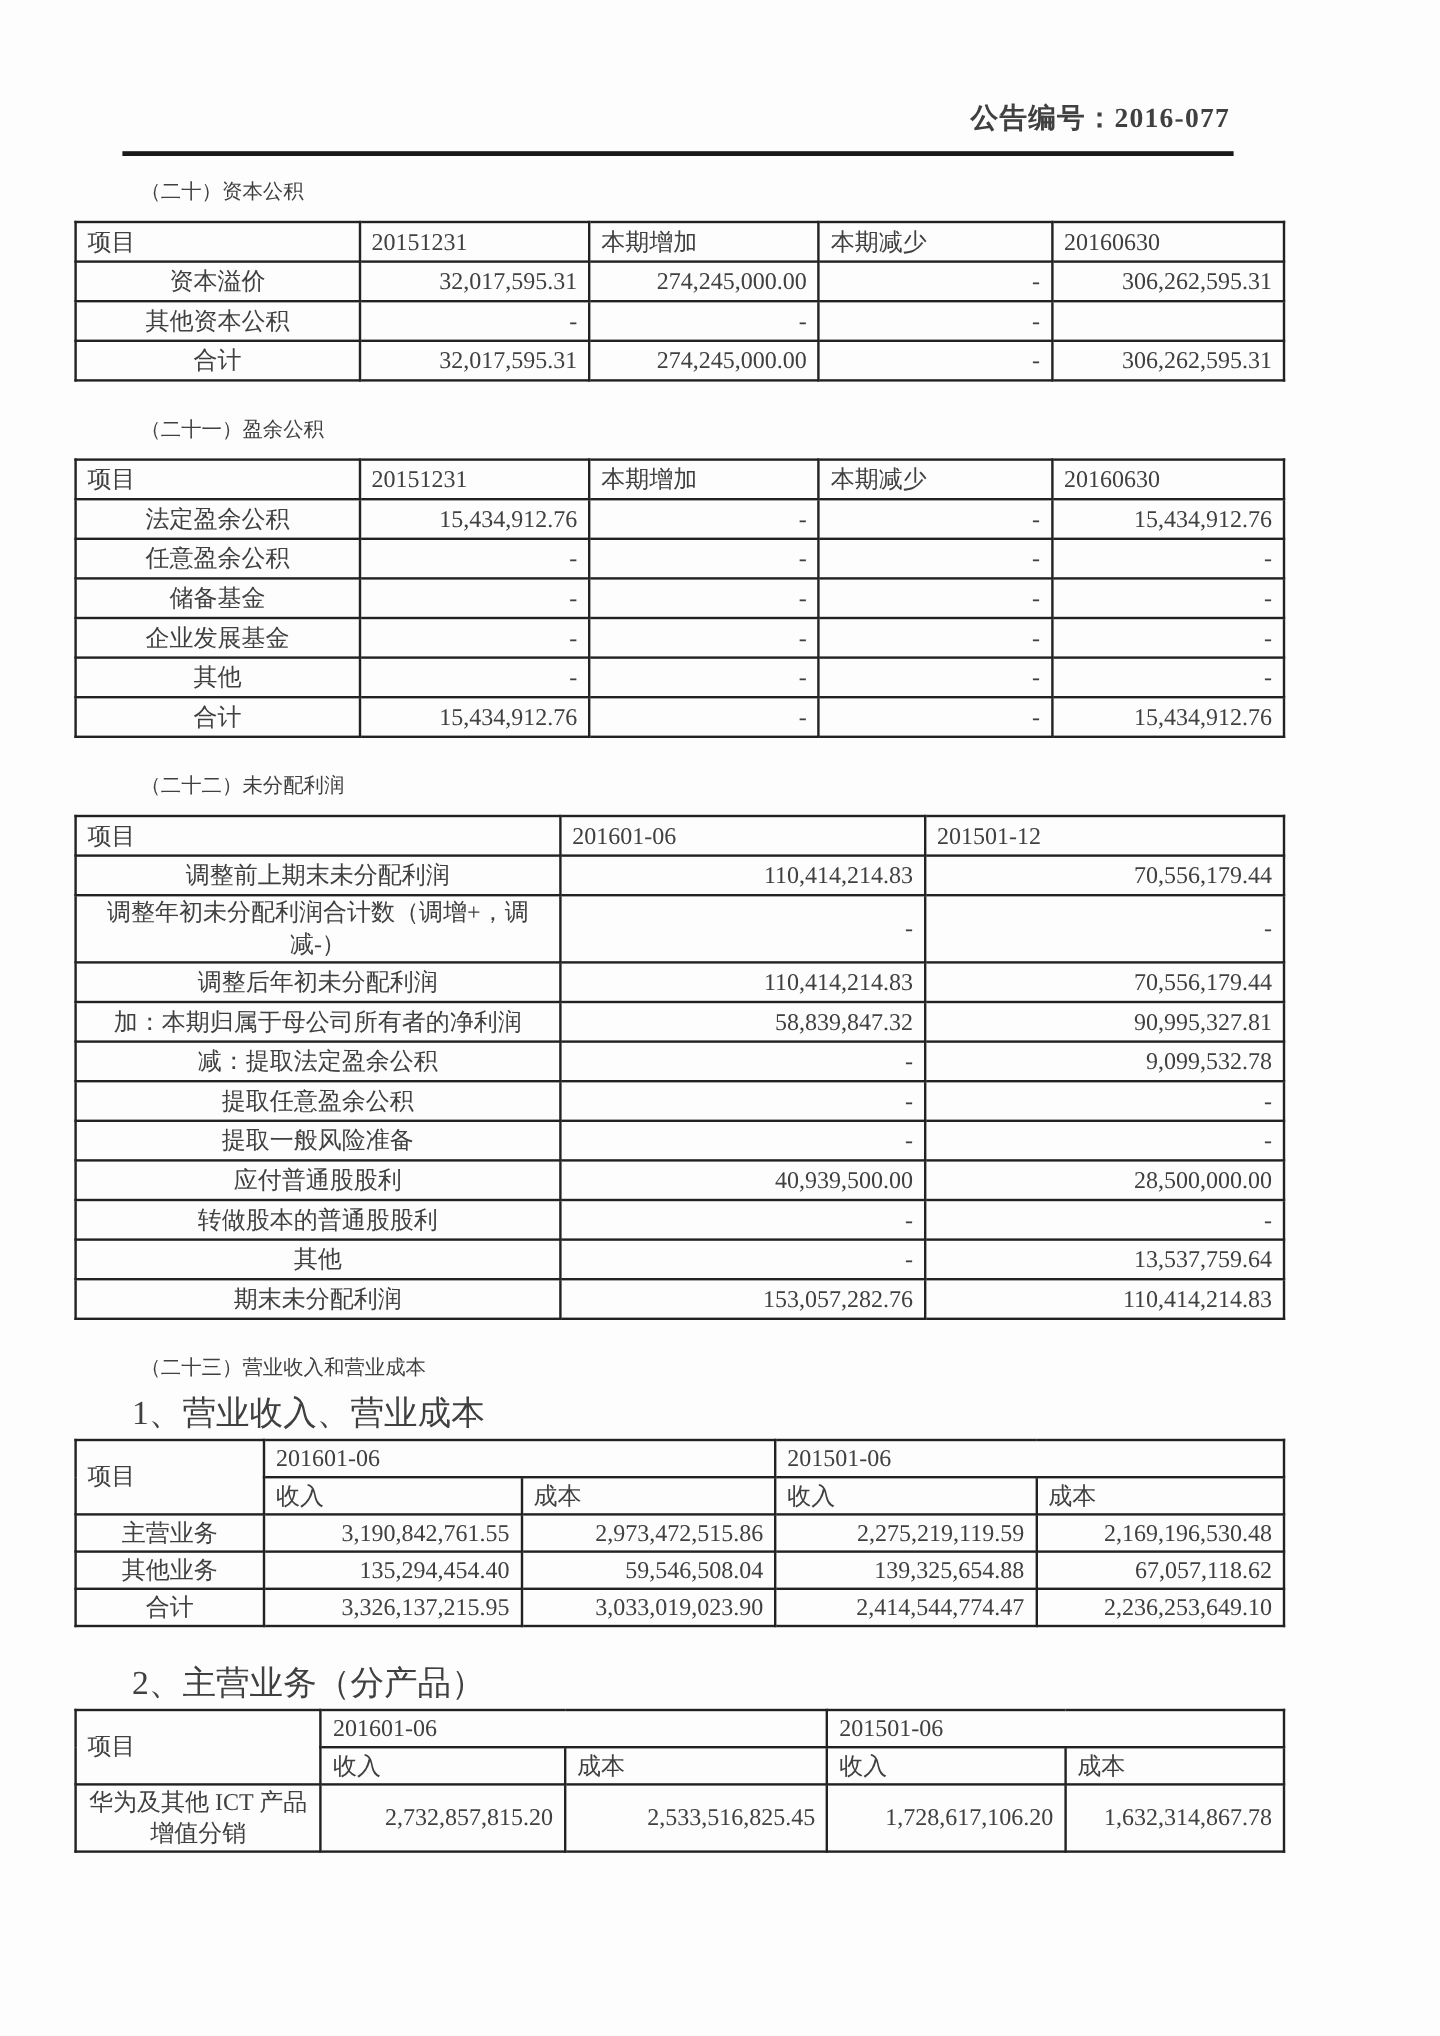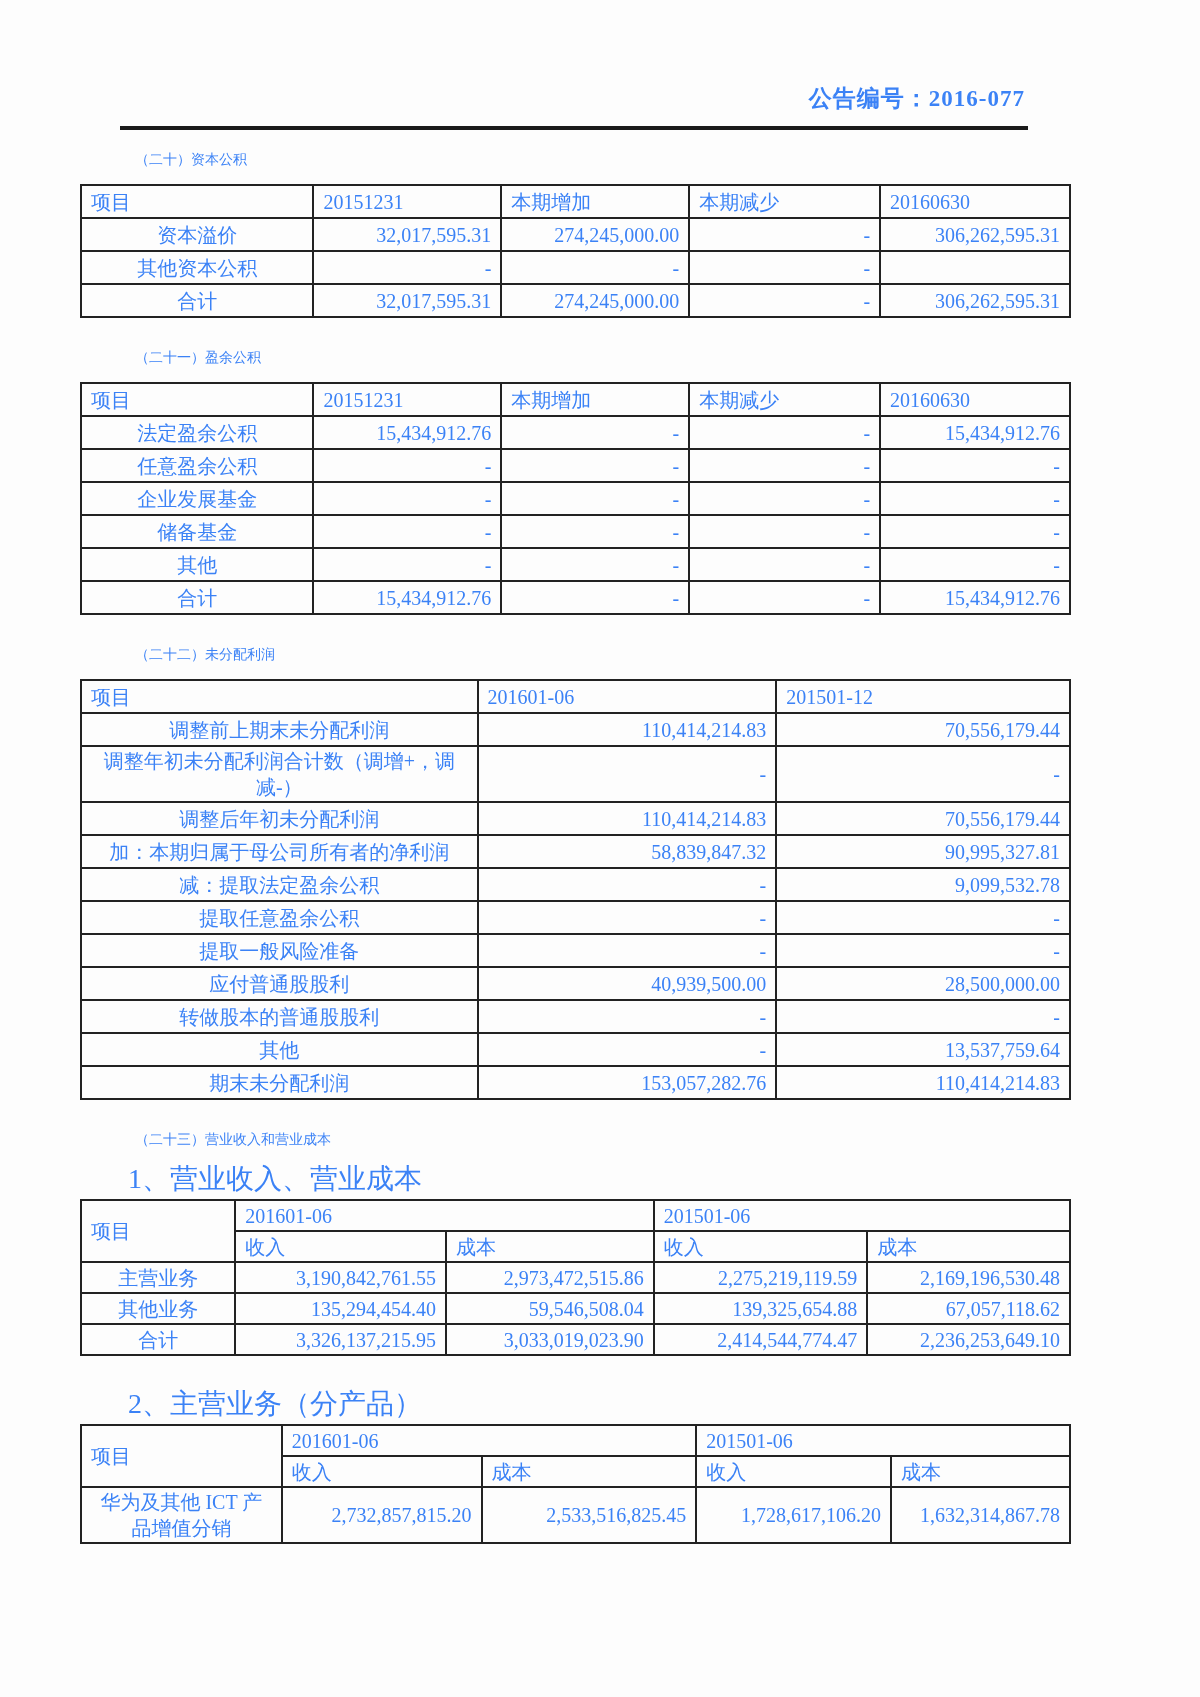--- a/index.html
+++ b/index.html
@@ -2,40 +2,40 @@
 <html><head>
 <meta charset="utf-8">
 <style>
   html, body { margin: 0; padding: 0; background: #ffffff; }
   .page {
     position: relative;
     width: 1200px;
     height: 1697px;
     box-sizing: border-box;
     background: #fdfdfd;
-    color: #3b82f6;
+    color: #404040;
     font-family: "Liberation Serif", "DejaVu Serif", serif;
-    padding: 84px 129px 0 80px;
+    padding: 84px 129px 0 62px;
     overflow: hidden;
   }
   .doc-number {
     text-align: right;
     font-size: 23px;
     font-weight: 700;
     line-height: 30px;
     padding-right: 46px;
     letter-spacing: 1px;
   }
   .rule {
     height: 4px;
     background: #1a1a1a;
     margin: 12px 43px 0 40px;
   }
   .section-title {
-    font-size: 14px;
+    font-size: 17px;
     line-height: 28px;
     margin: 26px 0 10px 55px;
   }
   .section-title.first { margin-top: 16px; }
   .section-title.tight { margin-bottom: 11px; }
   .sub-title {
     font-size: 28px;
     line-height: 28px;
     margin: 6px 0 6px 48px;
   }
@@ -135,28 +135,28 @@
           <td class="num">15,434,912.76</td>
         </tr>
         <tr>
           <td class="label left">任意盈余公积</td>
           <td class="num">-</td>
           <td class="num">-</td>
           <td class="num">-</td>
           <td class="num">-</td>
         </tr>
         <tr>
+          <td class="label left">储备基金</td>
+          <td class="num">-</td>
+          <td class="num">-</td>
+          <td class="num">-</td>
+          <td class="num">-</td>
+        </tr>
+        <tr>
           <td class="label left">企业发展基金</td>
-          <td class="num">-</td>
-          <td class="num">-</td>
-          <td class="num">-</td>
-          <td class="num">-</td>
-        </tr>
-        <tr>
-          <td class="label left">储备基金</td>
           <td class="num">-</td>
           <td class="num">-</td>
           <td class="num">-</td>
           <td class="num">-</td>
         </tr>
         <tr>
           <td class="label left">其他</td>
           <td class="num">-</td>
           <td class="num">-</td>
           <td class="num">-</td>

